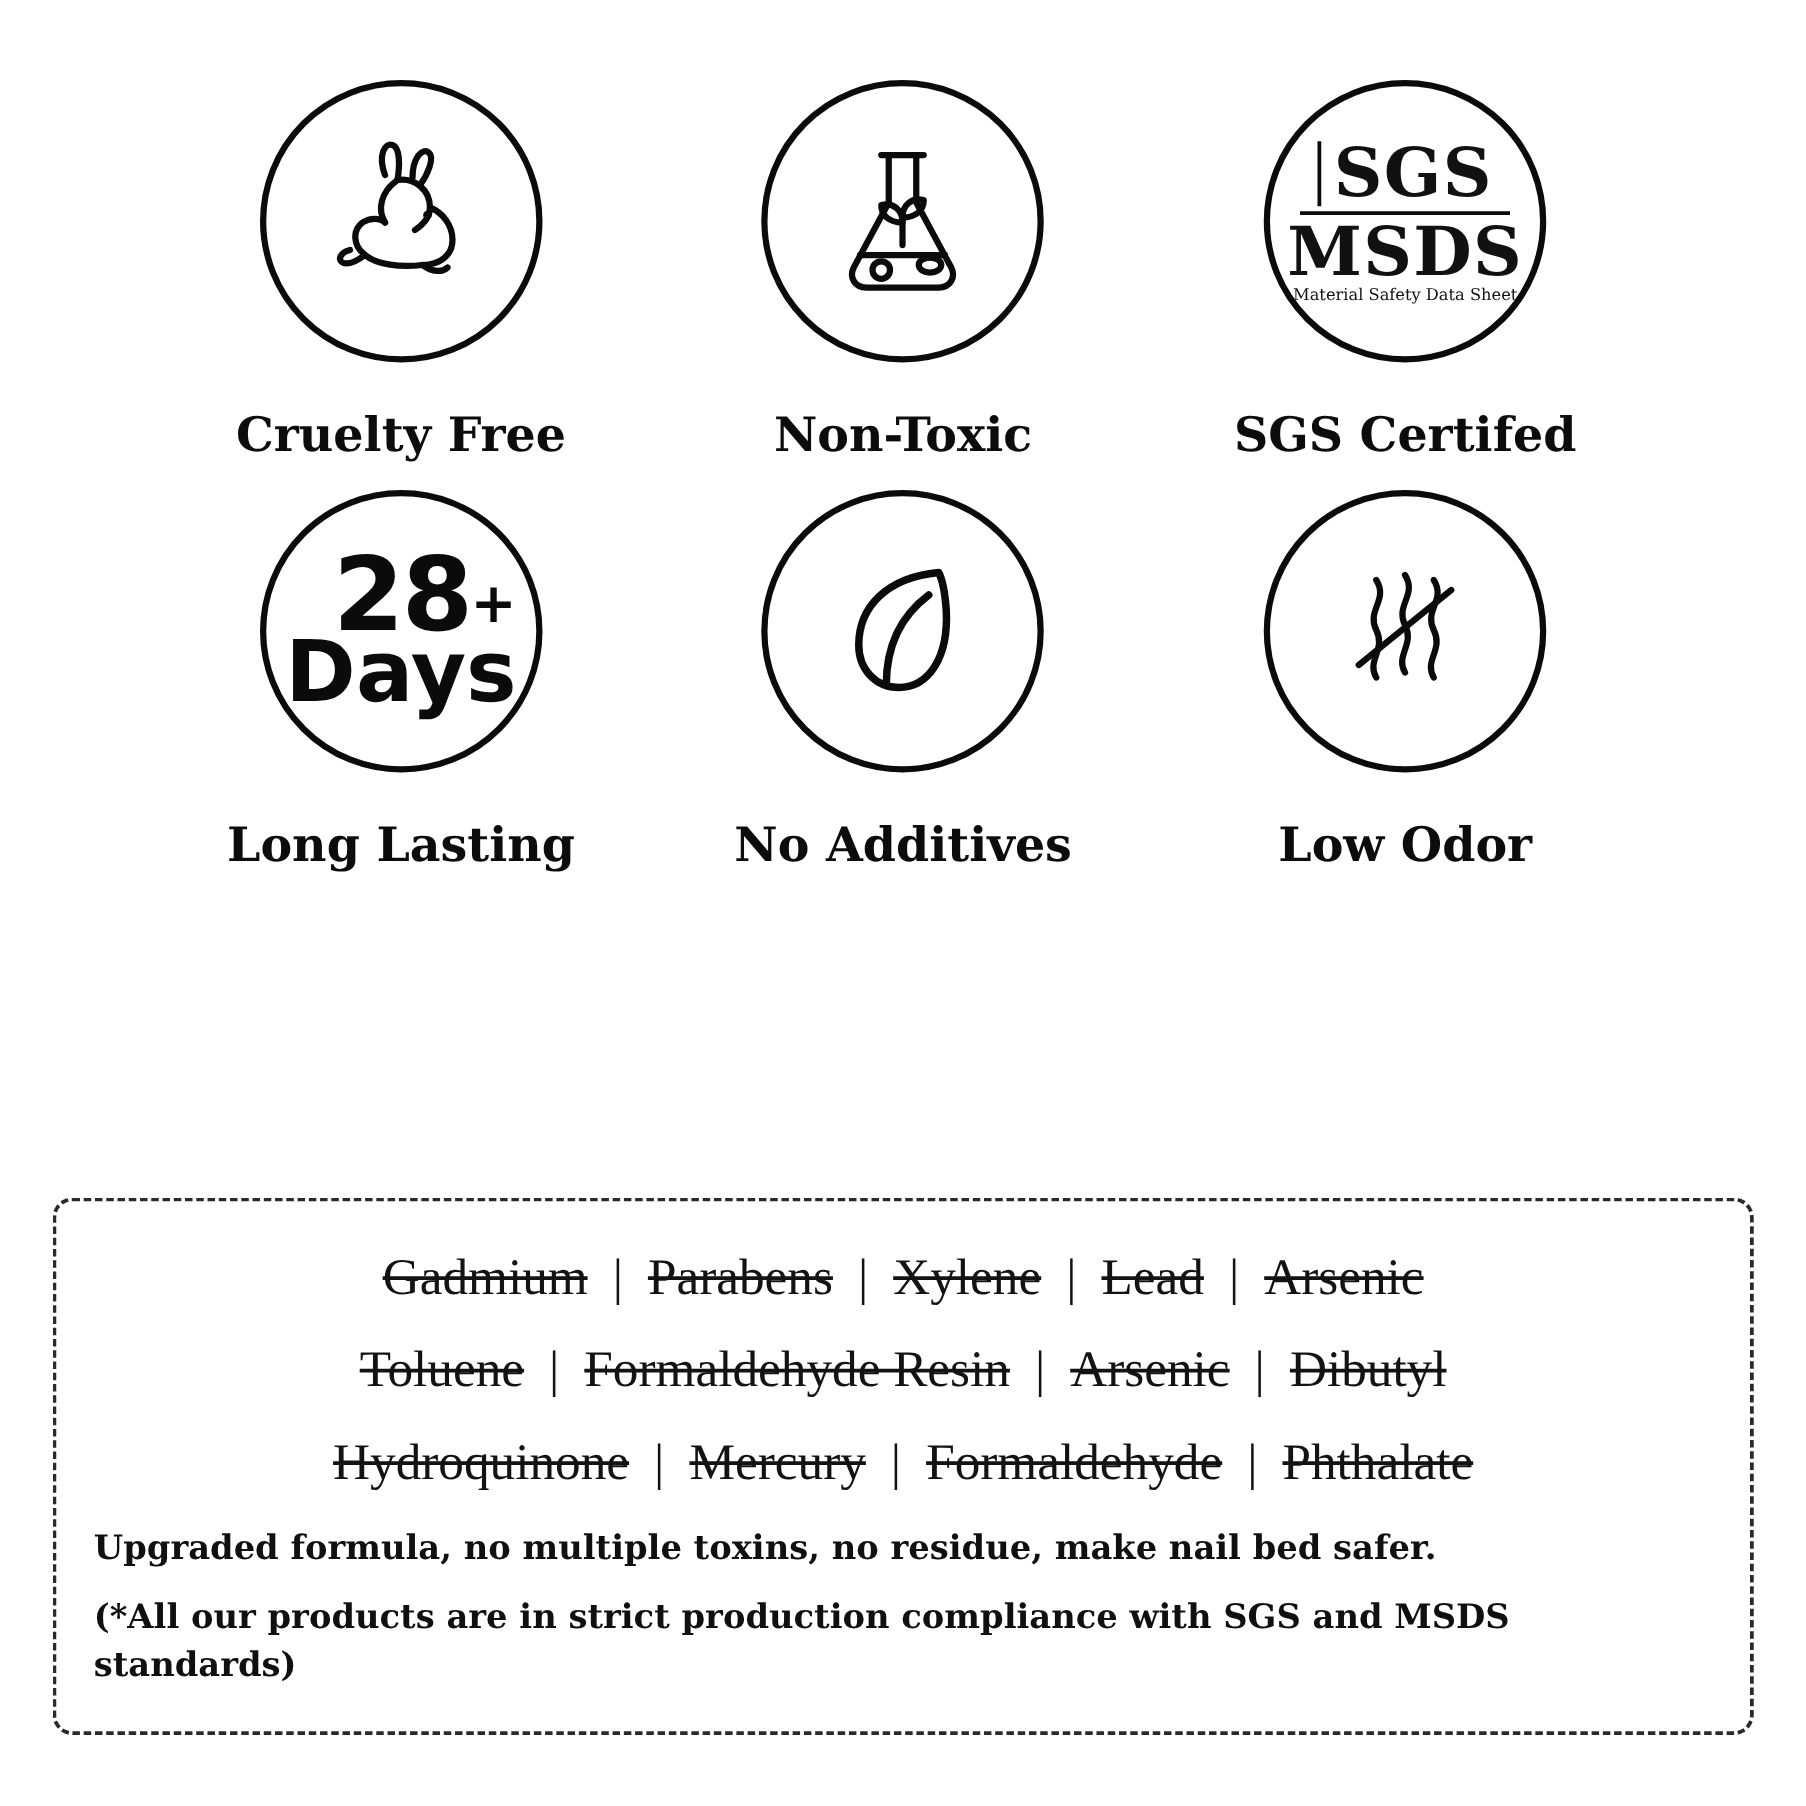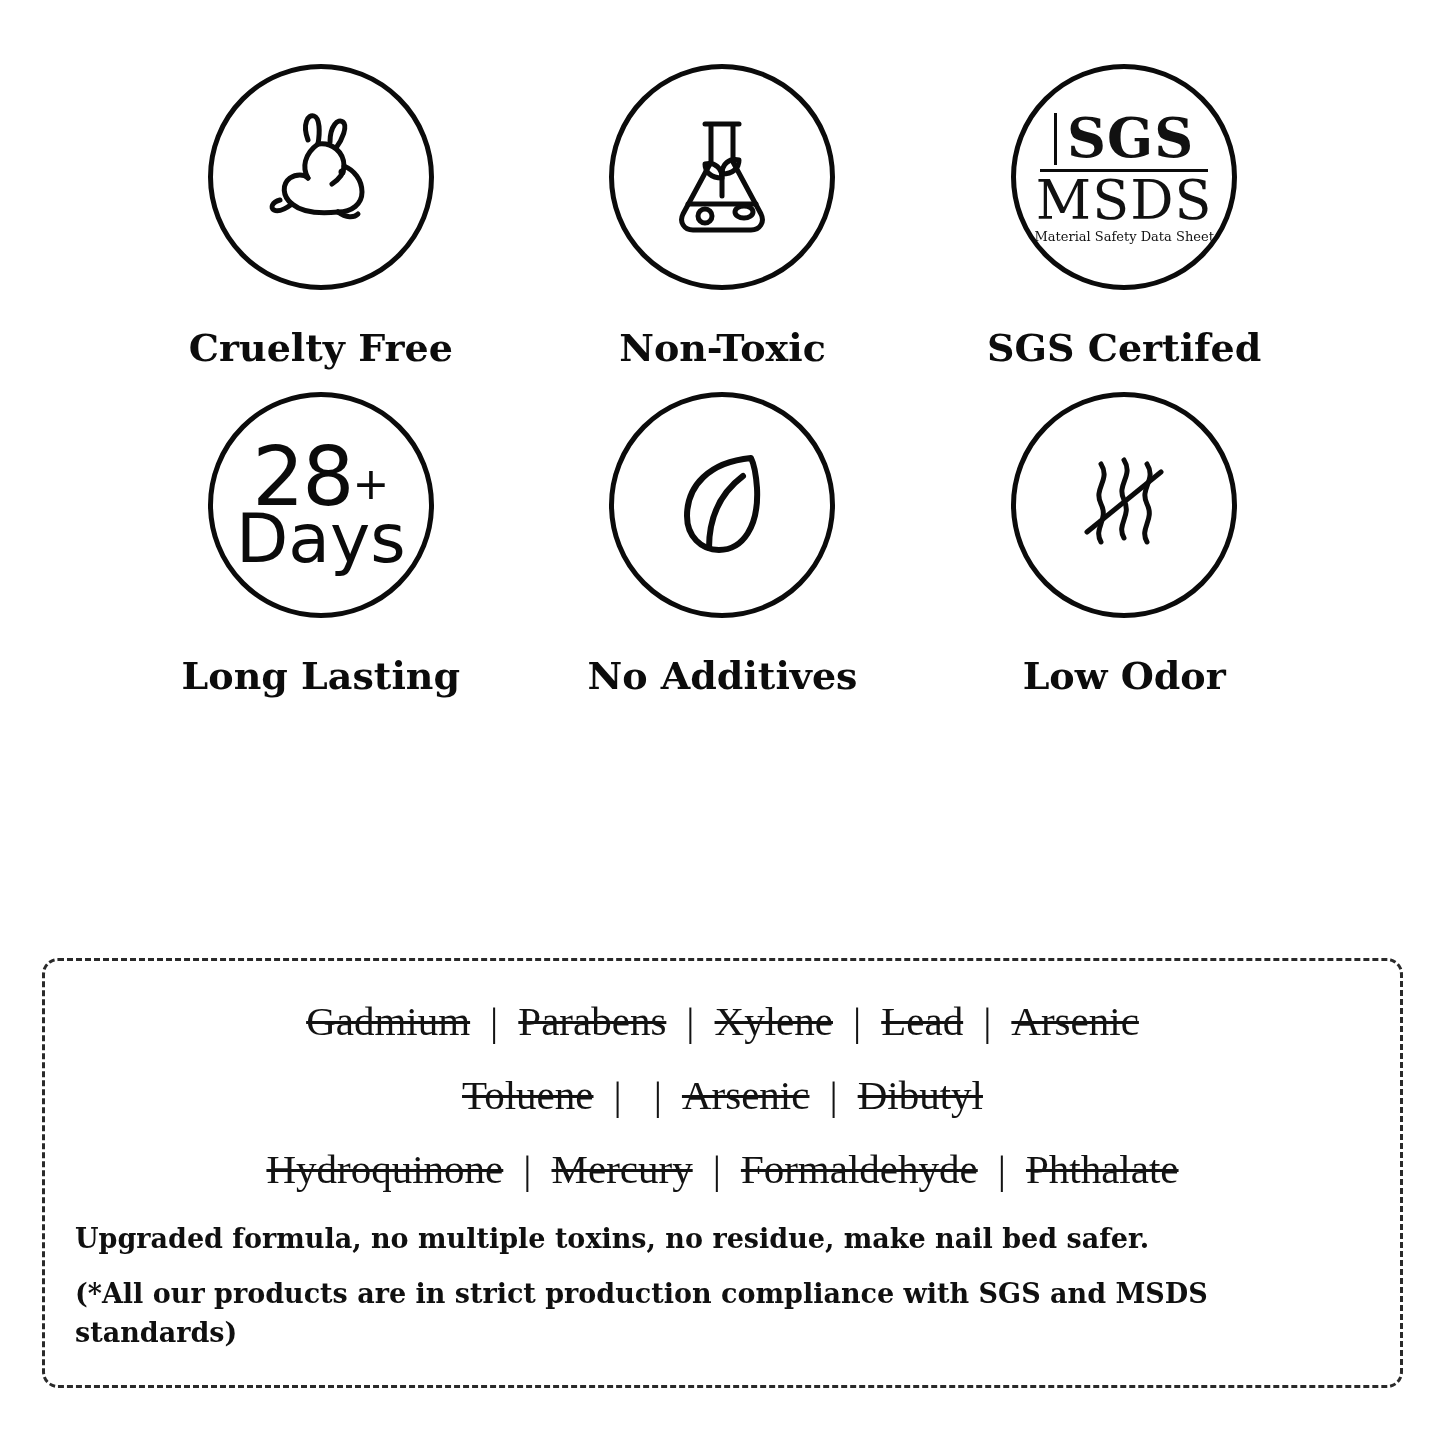--- a/index.html
+++ b/index.html
@@ -64,24 +64,24 @@
   }
   .badge-label {
     font-family: "DejaVu Serif", serif;
     font-weight: 700;
     font-size: 38px;
     color: #0c0c0c;
     margin-top: 35px;
     white-space: nowrap;
   }
   .days-text {
-    text-align: center;
+    text-align: right;
     line-height: 0.92;
     font-family: "DejaVu Sans", sans-serif;
-    font-weight: 400;
+    font-weight: 700;
     color: #0b0b0b;
   }
   .days-num {
     font-size: 82px;
     letter-spacing: -2px;
   }
   .days-plus {
     font-size: 44px;
     vertical-align: super;
   }
@@ -178,21 +178,21 @@
     </div>
 
     <div class="badge">
       <div class="badge-circle">
         <div style="display:flex;flex-direction:column;align-items:center;justify-content:center;line-height:1;">
           <div style="display:flex;align-items:flex-end;">
             <div style="width:3px;height:52px;background:#0b0b0b;margin-right:10px;"></div>
             <div style="font-family:'DejaVu Serif',serif;font-weight:700;font-size:54px;letter-spacing:1px;">SGS</div>
           </div>
           <div style="width:168px;height:3px;background:#0b0b0b;margin:4px 0 2px 0;"></div>
-          <div style="font-family:'DejaVu Serif',serif;font-weight:400;font-size:54px;letter-spacing:1px;">MSDS</div>
+          <div style="font-family:'DejaVu Serif',serif;font-weight:700;font-size:54px;letter-spacing:1px;">MSDS</div>
           <div style="font-family:'DejaVu Serif',serif;font-size:13px;margin-top:2px;">Material Safety Data Sheet</div>
         </div>
       </div>
       <div class="badge-label">SGS Certifed</div>
     </div>
 
     <div class="badge">
       <div class="badge-circle">
         <div class="days-text">
           <span class="days-num">28</span><span class="days-plus">+</span>
@@ -240,20 +240,21 @@
       <span class="chem">Xylene</span>
       <span class="sep">|</span>
       <span class="chem">Lead</span>
       <span class="sep">|</span>
       <span class="chem">Arsenic</span>
     </div>
 
     <div class="chem-row">
       <span class="chem">Toluene</span>
       <span class="sep">|</span>
+      <span class="chem">Formaldehyde Resin</span>
       <span class="sep">|</span>
       <span class="chem">Arsenic</span>
       <span class="sep">|</span>
       <span class="chem">Dibutyl</span>
     </div>
 
     <div class="chem-row">
       <span class="chem">Hydroquinone</span>
       <span class="sep">|</span>
       <span class="chem">Mercury</span>

